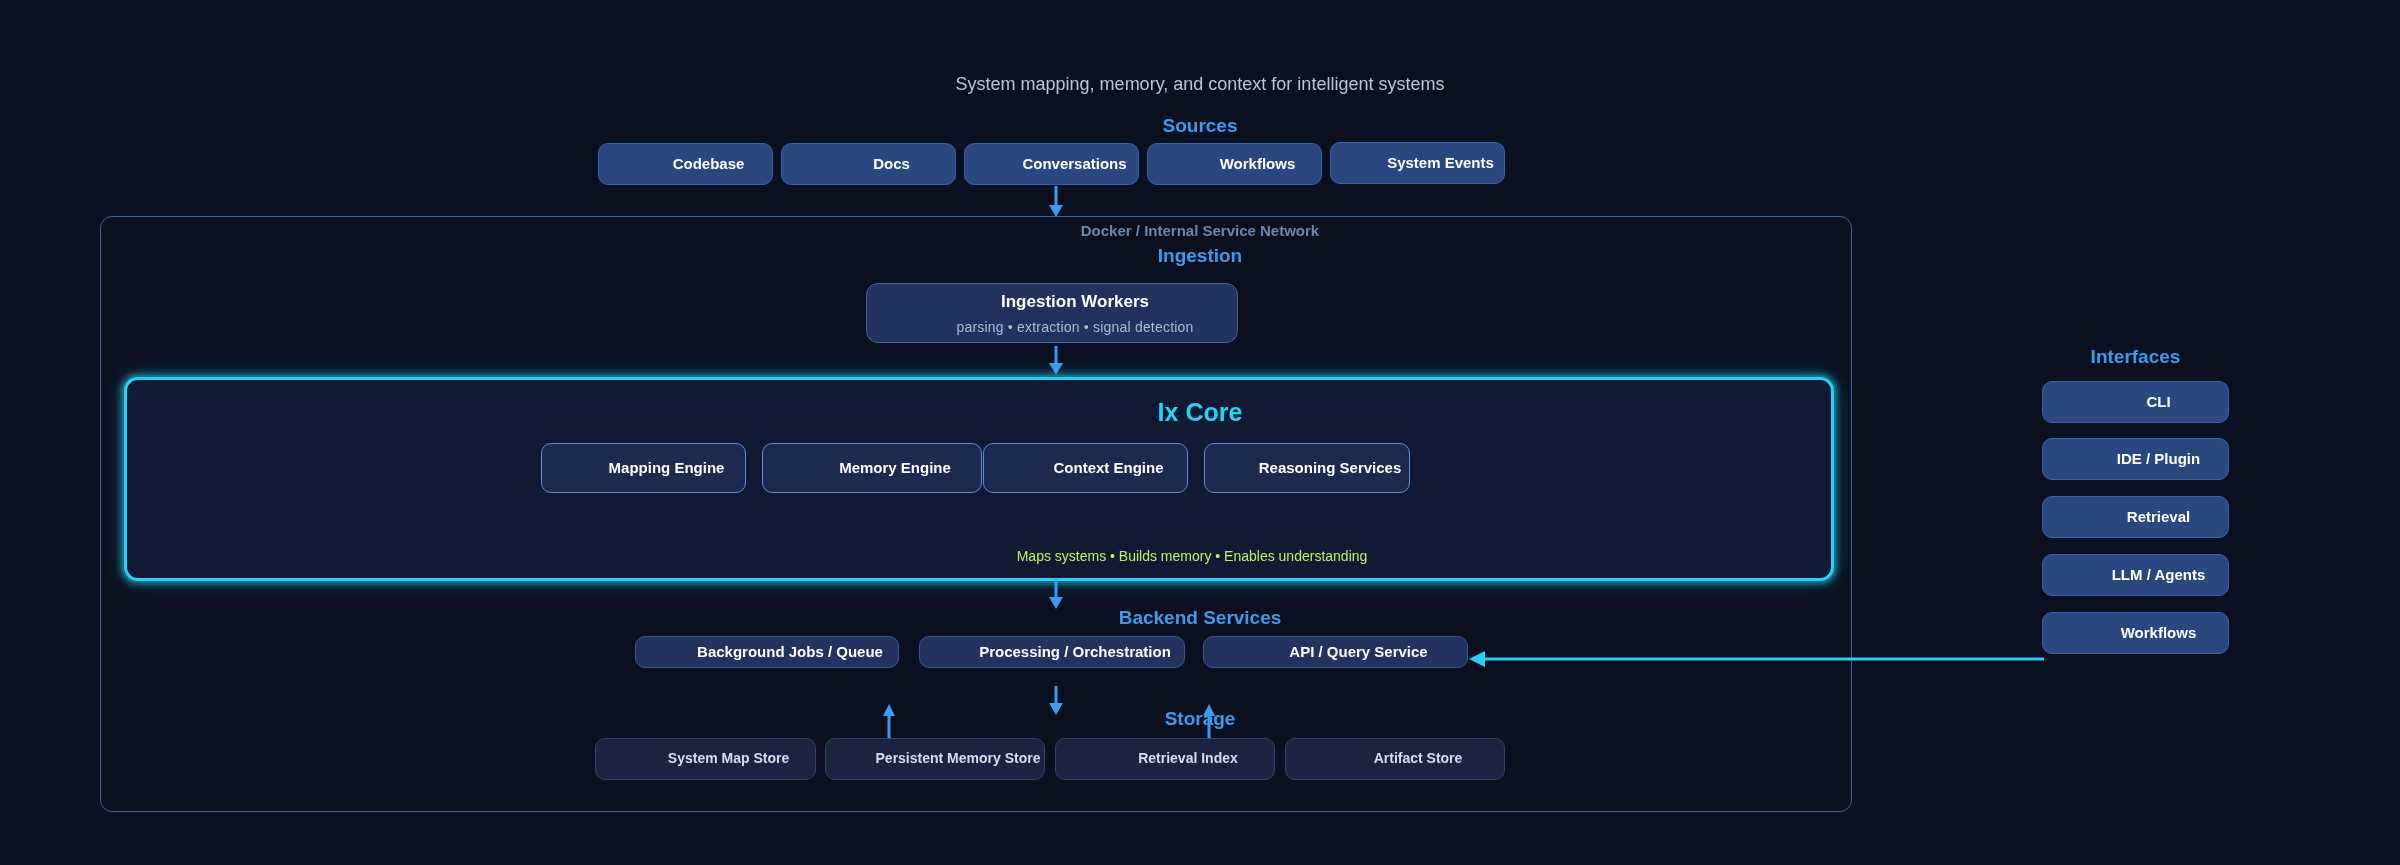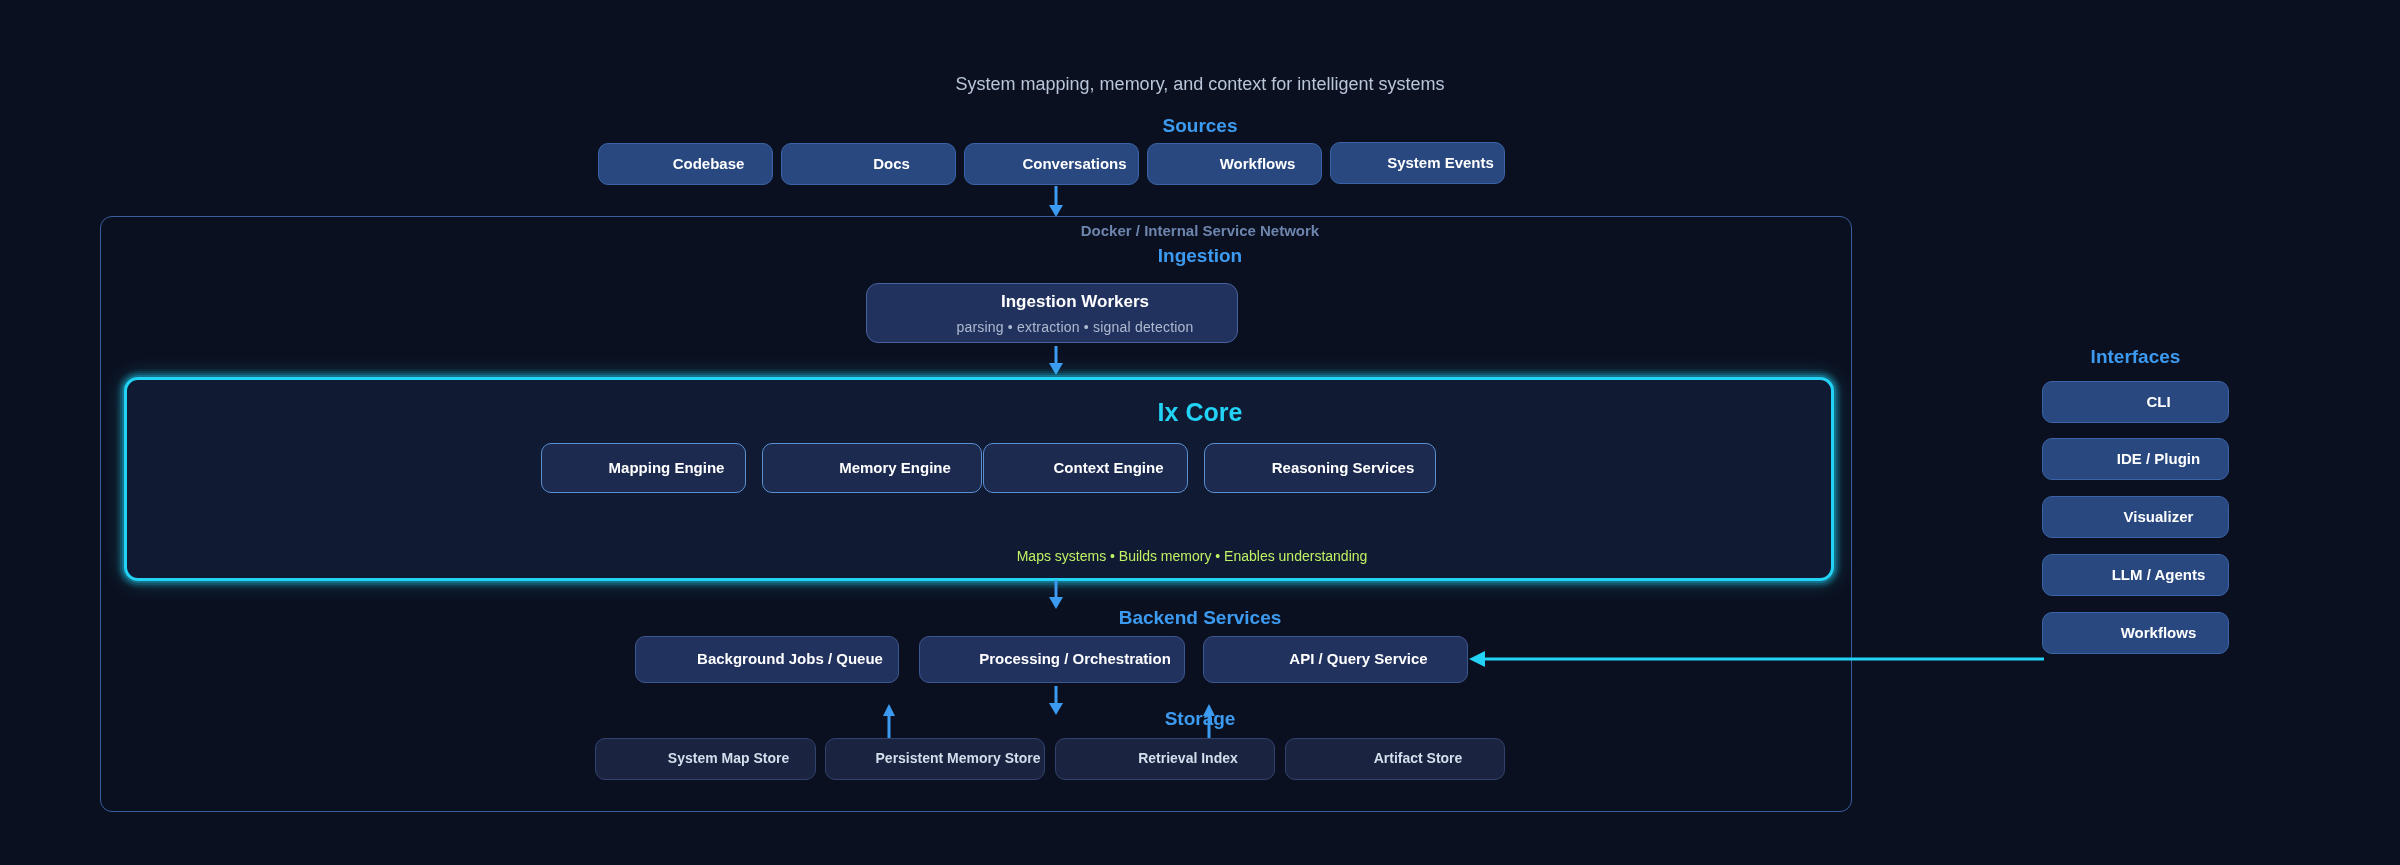--- a/index.html
+++ b/index.html
@@ -107,21 +107,21 @@
     background: #1c2a50;
     border: 1px solid #5a8fd0;
     height: 50px;
   }
   .engine-node .node-label { font-size: 15px; }
 
   
   .backend-node {
     background: #22325f;
     border: 1px solid #3c568f;
-    height: 47px;
+    height: 32px;
   }
   .backend-node .node-label { font-size: 15px; }
 
   
   .storage-node {
     background: #1a2440;
     border: 1px solid #31426e;
     height: 42px;
   }
   .storage-node .node-label { font-size: 14px; color: #d4deec; }
@@ -244,21 +244,21 @@
 
   <div class="node engine-node" style="left:541px;top:443px;width:205px;">
     <span class="node-label">Mapping Engine</span>
   </div>
   <div class="node engine-node" style="left:762px;top:443px;width:220px;">
     <span class="node-label">Memory Engine</span>
   </div>
   <div class="node engine-node" style="left:983px;top:443px;width:205px;">
     <span class="node-label">Context Engine</span>
   </div>
-  <div class="node engine-node" style="left:1204px;top:443px;width:232px;">
+  <div class="node engine-node" style="left:1204px;top:443px;width:206px;">
     <span class="node-label">Reasoning Services</span>
   </div>
 
   <div class="core-footer">Maps systems  •  Builds memory  •  Enables understanding</div>
 
   <div class="arrow" style="left:1040px;top:580px;">
     <svg width="32" height="30" viewBox="0 0 32 30">
       <line x1="16" y1="0" x2="16" y2="20" stroke="#3c9bf0" stroke-width="3"></line>
       <polygon points="16,29 9,17 23,17" fill="#3c9bf0"></polygon>
     </svg>
@@ -313,21 +313,21 @@
 
   <div class="section-heading" style="left:2042px;width:187px;top:346px;">Interfaces</div>
 
   <div class="node iface-node" style="top:381px;">
     <span class="node-label">CLI</span>
   </div>
   <div class="node iface-node" style="top:438px;">
     <span class="node-label">IDE / Plugin</span>
   </div>
   <div class="node iface-node" style="top:496px;">
-    <span class="node-label">Visualizer</span>
+    <span class="node-label">Retrieval</span>
   </div>
   <div class="node iface-node" style="top:554px;">
     <span class="node-label">LLM / Agents</span>
   </div>
   <div class="node iface-node" style="top:612px;">
     <span class="node-label">Workflows</span>
   </div>
 
   <div class="arrow" style="left:1468px;top:646px;">
     <svg width="576" height="26" viewBox="0 0 576 26">

